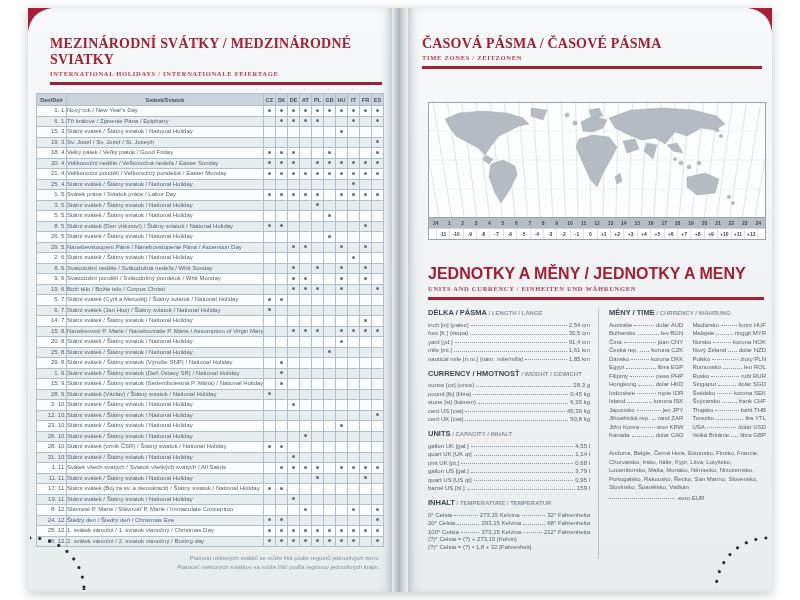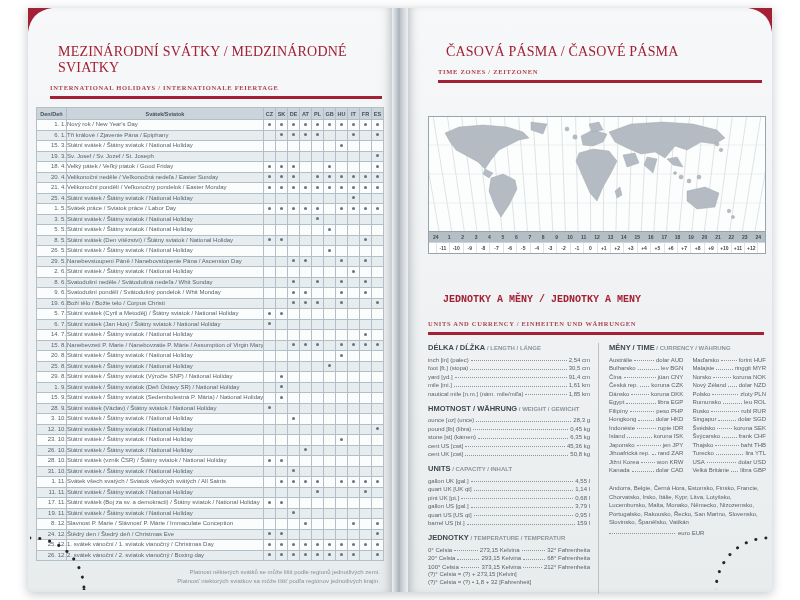--- a/index.html
+++ b/index.html
@@ -8,22 +8,22 @@
   .spread{position:absolute;left:28px;top:8px;width:744px;height:584px;display:flex;
           box-shadow:0 2px 10px rgba(40,50,60,.28);}
   .page{width:364px;flex:0 0 auto;position:relative;
         background:linear-gradient(180deg,#f7f8f9 0%,#eff1f3 55%,#e9eced 100%);}
   .page.left{box-shadow:inset -8px 0 12px -8px rgba(60,70,80,.45);}
   .page.right{box-shadow:inset 8px 0 12px -8px rgba(60,70,80,.45);}
   .gutter{flex:1;background:linear-gradient(90deg,#eef0f2,#aab2ba 45%,#c2c8ce 55%,#eef0f2);}
 
   
   .page-header{padding:28px 10px 0 22px;}
-  .page.right .page-header{padding-left:30px;}
-  .hd-title{margin:8px;font-family:"Liberation Serif",serif;font-weight:normal;
+  .page.right .page-header{padding-left:14px;}
+  .hd-title{margin:0;font-family:"Liberation Serif",serif;font-weight:bold;
             font-size:14px;letter-spacing:.2px;color:#a32035;}
   .hd-sub{margin-top:2px;font-family:"Liberation Serif",serif;font-weight:bold;
           font-size:6.5px;letter-spacing:.7px;color:#ab4450;}
   .hd-rule{height:3px;background:#a32035;margin-top:5px;}
 
   
   table.holidays{margin:8px 8px 0 8px;width:348px;border-collapse:collapse;table-layout:fixed;}
   table.holidays th,table.holidays td{border:1px solid #b3bfc8;padding:0;}
   table.holidays th{background:#cbd4db;font-size:5.5px;color:#44505a;height:11px;font-weight:bold;}
   th.th-date{width:29px;}
@@ -42,22 +42,22 @@
   .map-frame{margin:33px 8px 0 20px;width:336px;border:1px solid #98a3ab;background:#fcfdfd;}
   svg.map{display:block;width:336px;height:114px;}
   .tz-hours{display:flex;height:10px;background:#b6bec5;border-top:1px solid #98a3ab;}
   .tz-offsets{display:flex;height:10px;background:#fff;border-top:1px solid #cdd4d8;padding:0 6.7px;}
   .tz-cell{flex:1;text-align:center;line-height:10px;font-size:5px;font-weight:bold;color:#3f4a53;}
   .tz-ocell{border-left:1px solid #dfe4e7;}
   .tz-ocell:last-child{border-right:1px solid #dfe4e7;}
 
   
   .page-header2{padding:25px 8px 0 20px;}
-  .hd-title2{margin:15px;font-family:Liberation Mono, monospace;font-weight:bold;
-             font-size:10px;color:#a32035;}
+  .hd-title2{margin:0;font-family:Liberation Sans, sans-serif;font-weight:bold;
+             font-size:16px;color:#a32035;}
   .units-cols{display:flex;margin:8px 6px 0 20px;}
   .ucol-left{width:162px;padding-right:8px;}
   .ucol-right{flex:1;border-left:1px solid #b9c2c9;padding-left:10px;}
   .usec{margin-bottom:7px;}
   .usec-h{font-size:7.5px;font-weight:bold;color:#3d4850;margin-bottom:2px;white-space:nowrap;}
   .usec-en{font-size:6px;color:#8a949c;}
   .urow{display:flex;align-items:flex-end;height:8.5px;font-size:6px;color:#59636c;white-space:nowrap;}
   .leader{flex:1;border-bottom:1px dotted #8b959e;margin:0 2px 1.5px 2px;min-width:4px;}
   .uval{white-space:nowrap;}
   .formula{font-size:6px;height:8.5px;line-height:8.5px;color:#59636c;white-space:nowrap;}
@@ -838,21 +838,21 @@
 
       <div class="page-header2">
         <h2 class="hd-title2">JEDNOTKY A MĚNY / JEDNOTKY A MENY</h2>
         <div class="hd-sub">UNITS AND CURRENCY / EINHEITEN UND WÄHRUNGEN</div>
         <div class="hd-rule"></div>
       </div>
 
       <div class="units-cols">
         <div class="ucol-left">
           <div class="usec">
-            <div class="usec-h"><span class="usec-cz">DÉLKA / DĹŽKA</span><span class="usec-en"> / LENGTH / LÄNGE</span></div>
+            <div class="usec-h"><span class="usec-cz">DÉLKA / PÁSMA</span><span class="usec-en"> / LENGTH / LÄNGE</span></div>
           <div class="urow">
                 <span class="ulbl">inch [in] (palec)</span>
                 <span class="leader"></span>
                 <span class="uval">2,54 cm</span>
               </div>
               <div class="urow">
                 <span class="ulbl">foot [ft.] (stopa)</span>
                 <span class="leader"></span>
                 <span class="uval">30,5 cm</span>
               </div>
@@ -866,21 +866,21 @@
                 <span class="leader"></span>
                 <span class="uval">1,61 km</span>
               </div>
               <div class="urow">
                 <span class="ulbl">nautical mile [n.m.] (nám. míle/míľa)</span>
                 <span class="leader"></span>
                 <span class="uval">1,85 km</span>
               </div>
             </div>
           <div class="usec">
-            <div class="usec-h"><span class="usec-cz">HMOTNOST / WÄHRUNG</span><span class="usec-en"> / WEIGHT / GEWICHT</span></div>
+            <div class="usec-h"><span class="usec-cz">CURRENCY / HMOTNOSŤ</span><span class="usec-en"> / WEIGHT / GEWICHT</span></div>
           <div class="urow">
                 <span class="ulbl">ounce [oz] (unce)</span>
                 <span class="leader"></span>
                 <span class="uval">28,3 g</span>
               </div>
               <div class="urow">
                 <span class="ulbl">pound [lb] (libra)</span>
                 <span class="leader"></span>
                 <span class="uval">0,45 kg</span>
               </div>
@@ -927,21 +927,21 @@
                 <span class="leader"></span>
                 <span class="uval">0,95 l</span>
               </div>
               <div class="urow">
                 <span class="ulbl">barrel US [bl.]</span>
                 <span class="leader"></span>
                 <span class="uval">159 l</span>
               </div>
             </div>
           <div class="usec">
-            <div class="usec-h"><span class="usec-cz">JEDNOTKY</span><span class="usec-en"> / TEMPERATURE / TEMPERATUR</span></div>
+            <div class="usec-h"><span class="usec-cz">INHALT</span><span class="usec-en"> / TEMPERATURE / TEMPERATUR</span></div>
           <div class="urow">
                 <span class="ulbl">0° Celsia</span>
                 <span class="leader"></span>
                 <span class="ulbl">273,15 Kelvina</span>
                 <span class="leader"></span>
                 <span class="uval">32° Fahrenheita</span>
               </div>
               <div class="urow">
                 <span class="ulbl">20° Celsia</span>
                 <span class="leader"></span>

